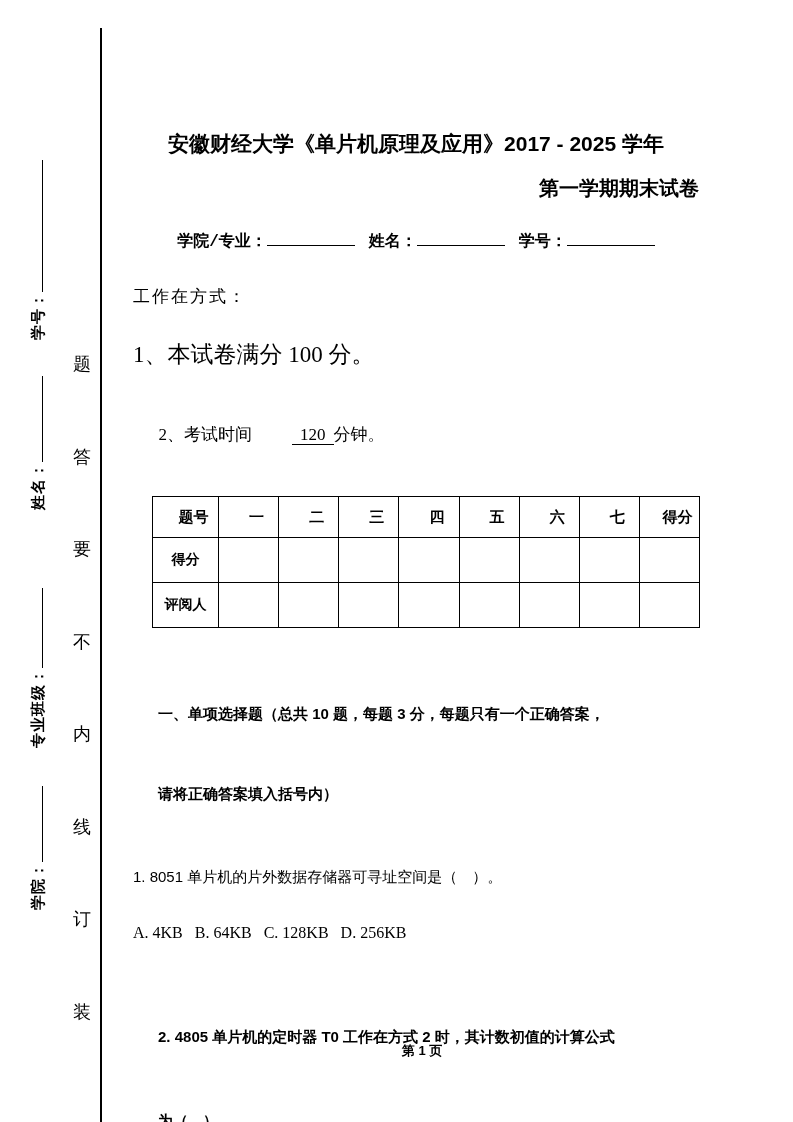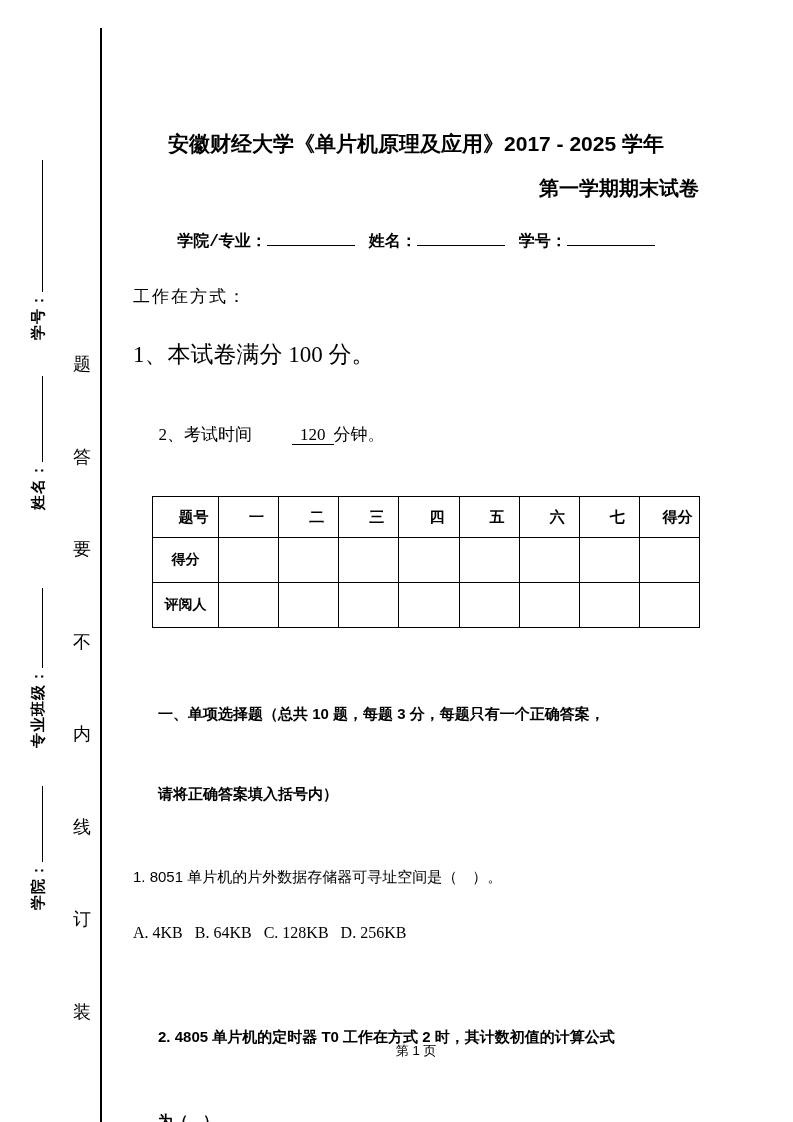--- a/index.html
+++ b/index.html
@@ -169,26 +169,26 @@
     margin-top: 30px;
     font-family: "Liberation Sans", sans-serif;
     font-weight: bold;
     font-size: 15px;
     line-height: 42px;
     white-space: pre-wrap;
   }
 
   .footer {
     position: absolute;
-    left: 133px;
+    left: 139px;
     width: 566px;
     top: 1042px;
     text-align: center;
     font-family: "Liberation Sans", sans-serif;
-    font-weight: normal;
+    font-weight: bold;
     font-size: 13px;
     white-space: pre-wrap;
   }
 </style>
 </head>
 <body>
 
 <div class="page">
 
   <div class="vrule"></div>

